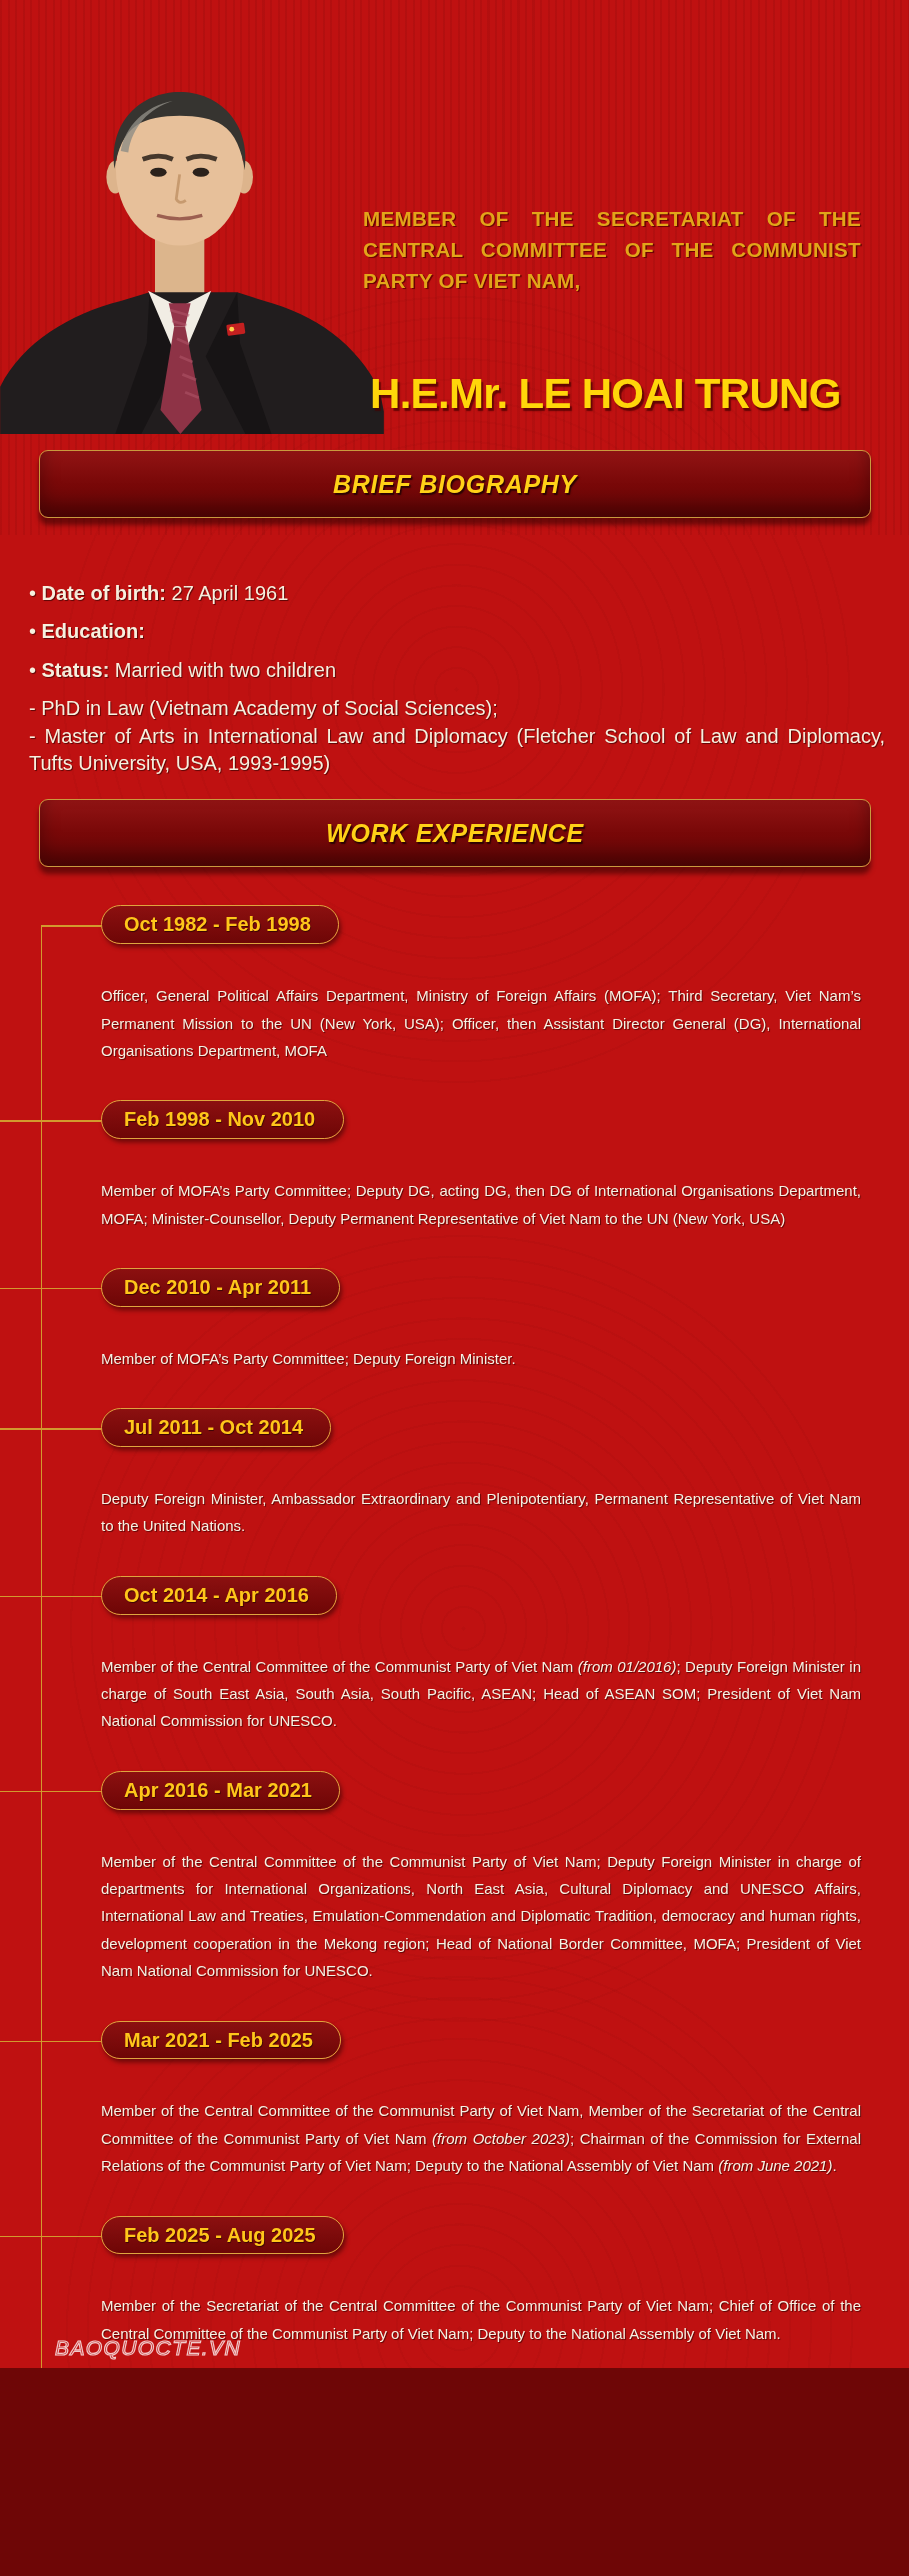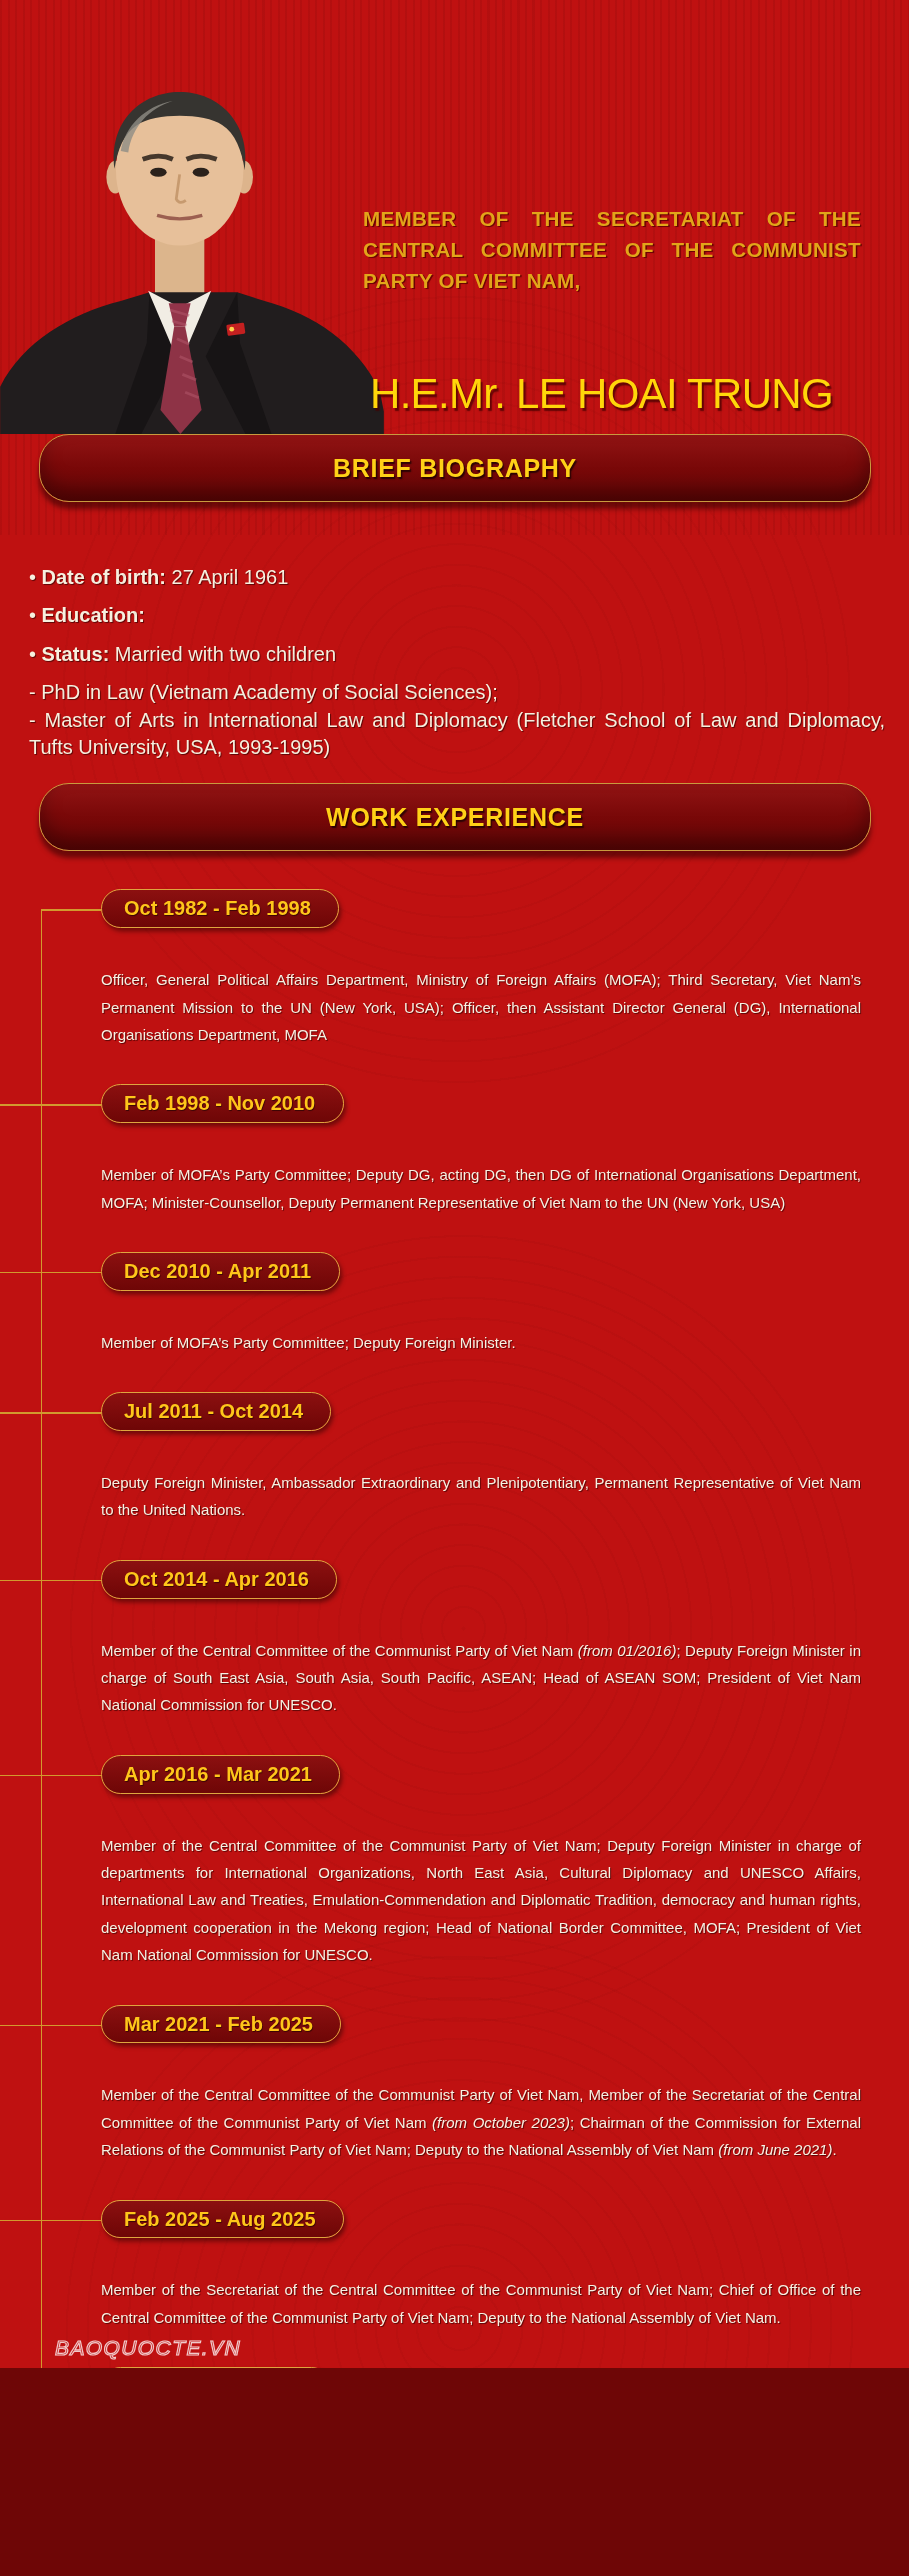--- a/index.html
+++ b/index.html
@@ -28,30 +28,30 @@
 
   .titles { position:absolute; left:363px; top:203px; width:498px; }
   .title-line {
     margin:0; font-size:20.6px; font-weight:bold; color:#e2a519;
     letter-spacing:0.3px; line-height:31px; text-align:justify;
     text-shadow:1.4px 1.4px 0.7px rgba(90,0,0,.85);
   }
   .title-line + .title-line { margin-top:10.3px; }
   .name {
     position:absolute; left:370px; top:370px; width:528px;
-    font-size:42px; font-weight:normal; color:#ffd60a; white-space:nowrap;
+    font-size:42px; font-weight:bold; color:#ffd60a; white-space:nowrap;
     letter-spacing:-0.7px; text-shadow:2.1px 2.7px 1.4px rgba(70,0,0,.75);
   }
 
   .banner {
-    position:relative; z-index:2; margin:0 auto; width:830px; height:66px;
+    position:relative; z-index:2; margin:16px auto; width:830px; height:66px;
     background:linear-gradient(180deg,#921414 0%,#7b0909 45%,#690505 100%);
-    border:1.4px solid #c99a3e; border-radius:30px;
+    border:1.4px solid #c99a3e; border-radius:9px;
     box-shadow:0 6.9px 5.5px rgba(40,0,0,.55), inset 0 -12.3px 19px rgba(0,0,0,.35);
-    display:flex; align-items:center; justify-content:center;
+    display:flex; align-items:center; justify-content:center;font-style:italic;
   }
   .banner-title {
     font-size:25px; font-weight:bold; color:#ffd117; letter-spacing:0.7px;
     text-shadow:1.4px 2.1px 1.4px rgba(0,0,0,.65);
   }
   .work-banner { margin-top:22px; }
 
   .bio { margin:62px 25px 0 29px; color:#f7f0df; font-size:20px; }
   .bio-line { line-height:27.4px; margin-bottom:11px; text-shadow:1px 1px 0.7px rgba(85,5,5,.9); }
   .bio-line .bullet { margin-right:5.5px; }

